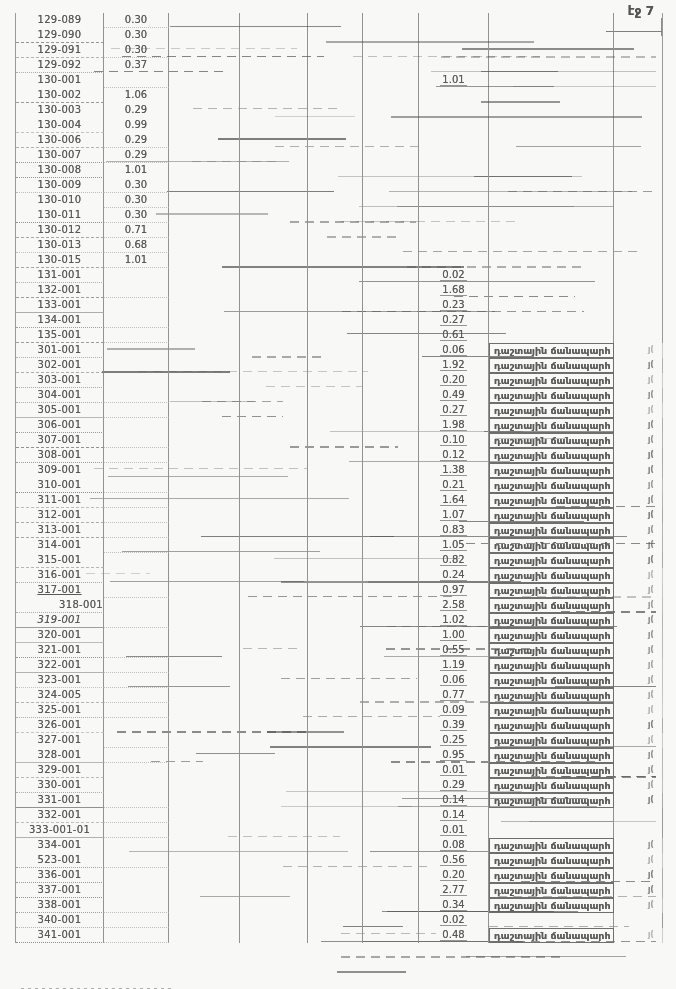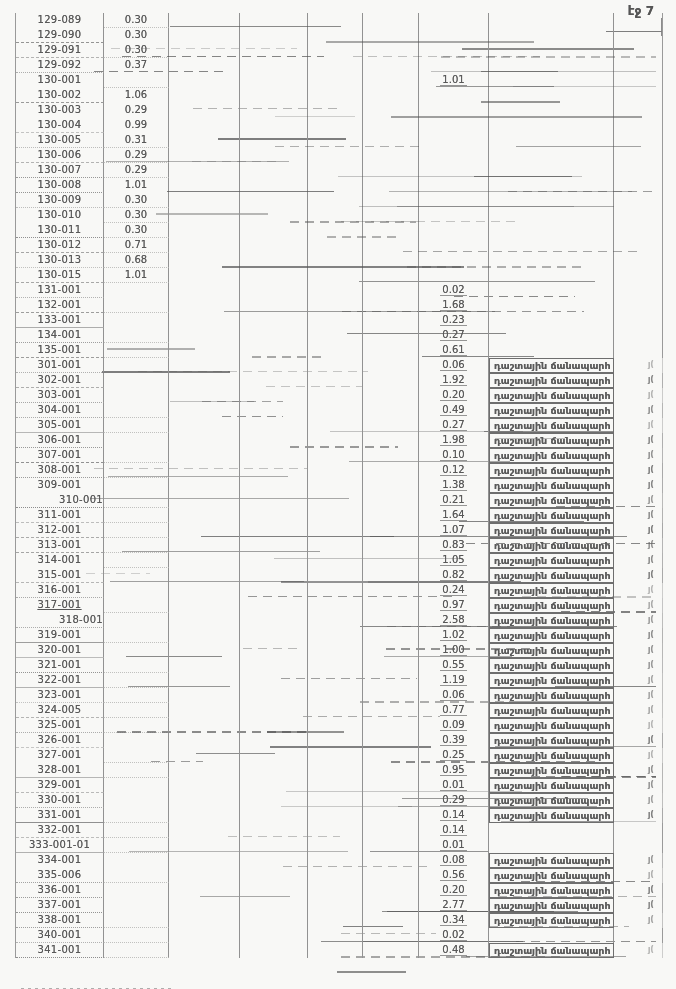--- a/index.html
+++ b/index.html
@@ -153,31 +153,20 @@
         <div class="cell c-v1" style="border-bottom: none;">0.99</div>
         <div class="cell c-e1"></div>
         <div class="cell c-e2"></div>
         <div class="cell c-e3"></div>
         <div class="cell c-e4"></div>
         <div class="cell c-v2"></div>
         <div class="cell c-name"></div>
         <div class="cell c-mark"></div>
       </div>
       <div class="smudge" style="left: 202.233px; width: 127.418px; top: 125px; height: 2px; background: rgba(85, 85, 85, 0.75);"></div>
-      <div class="row">
-        <div class="cell c-code" style="border-bottom: 1px dotted rgba(105, 105, 105, 0.42);">130-005</div>
-        <div class="cell c-v1" style="border-bottom: 1px dotted rgba(110, 110, 110, 0.4);">0.31</div>
-        <div class="cell c-e1"></div>
-        <div class="cell c-e2"></div>
-        <div class="cell c-e3"></div>
-        <div class="cell c-e4"></div>
-        <div class="cell c-v2"></div>
-        <div class="cell c-name"></div>
-        <div class="cell c-mark"></div>
-      </div>
       <div class="smudge" style="left: 259.435px; width: 149.914px; top: 133px; height: 1px; background: repeating-linear-gradient(90deg, rgba(85, 85, 85, 0.45) 0px, rgba(85, 85, 85, 0.45) 9px, transparent 9px, transparent 15px);"></div>
       <div class="smudge" style="left: 499.908px; width: 125.283px; top: 133px; height: 1px; background: rgba(85, 85, 85, 0.52);"></div>
       <div class="row">
         <div class="cell c-code" style="border-bottom: 1px dashed rgba(105, 105, 105, 0.48);">130-006</div>
         <div class="cell c-v1" style="border-bottom: 1px dotted rgba(110, 110, 110, 0.4);">0.29</div>
         <div class="cell c-e1"></div>
         <div class="cell c-e2"></div>
         <div class="cell c-e3"></div>
         <div class="cell c-e4"></div>
         <div class="cell c-v2"></div>
@@ -459,21 +448,21 @@
         <div class="cell c-e1"></div>
         <div class="cell c-e2"></div>
         <div class="cell c-e3"></div>
         <div class="cell c-e4"></div>
         <div class="cell c-v2"><span class="uline">1.38</span></div>
         <div class="cell c-name boxed">դաշտային ճանապարհ</div>
         <div class="cell c-mark" style="opacity: 0.79;">յ(</div>
       </div>
       <div class="smudge" style="left: 540.145px; width: 99.8547px; top: 493px; height: 1px; background: repeating-linear-gradient(90deg, rgba(85, 85, 85, 0.66) 0px, rgba(85, 85, 85, 0.66) 9px, transparent 9px, transparent 15px);"></div>
       <div class="row">
-        <div class="cell c-code" style="border-bottom: 1px dotted rgba(105, 105, 105, 0.75); text-align: right;">310-001</div>
+        <div class="cell c-code" style="border-bottom: 1px dotted rgba(105, 105, 105, 0.75);">310-001</div>
         <div class="cell c-v1" style="border-bottom: 1px dotted rgba(110, 110, 110, 0.4);"></div>
         <div class="cell c-e1"></div>
         <div class="cell c-e2"></div>
         <div class="cell c-e3"></div>
         <div class="cell c-e4"></div>
         <div class="cell c-v2"><span class="uline">0.21</span></div>
         <div class="cell c-name boxed">դաշտային ճանապարհ</div>
         <div class="cell c-mark" style="opacity: 0.65;">յ(</div>
       </div>
       <div class="smudge" style="left: 442.523px; width: 125.355px; top: 508px; height: 1px; background: rgba(85, 85, 85, 0.71);"></div>
@@ -575,21 +564,21 @@
         <div class="cell c-e2"></div>
         <div class="cell c-e3"></div>
         <div class="cell c-e4"></div>
         <div class="cell c-v2"><span class="uline">2.58</span></div>
         <div class="cell c-name boxed">դաշտային ճանապարհ</div>
         <div class="cell c-mark" style="opacity: 0.63;">յ(</div>
       </div>
       <div class="smudge" style="left: 370.315px; width: 144.014px; top: 635px; height: 2px; background: repeating-linear-gradient(90deg, rgba(85, 85, 85, 0.61) 0px, rgba(85, 85, 85, 0.61) 9px, transparent 9px, transparent 15px);"></div>
       <div class="smudge" style="left: 226.754px; width: 54.3593px; top: 635px; height: 1px; background: repeating-linear-gradient(90deg, rgba(85, 85, 85, 0.39) 0px, rgba(85, 85, 85, 0.39) 9px, transparent 9px, transparent 15px);"></div>
       <div class="row">
-        <div class="cell c-code" style="border-bottom: 1px solid rgba(105, 105, 105, 0.63);">319-001</div>
+        <div class="cell c-code" style="border-bottom: 1px solid rgba(105, 105, 105, 0.63); font-style: italic;">319-001</div>
         <div class="cell c-v1" style="border-bottom: 1px dotted rgba(110, 110, 110, 0.4);"></div>
         <div class="cell c-e1"></div>
         <div class="cell c-e2"></div>
         <div class="cell c-e3"></div>
         <div class="cell c-e4"></div>
         <div class="cell c-v2"><span class="uline">1.02</span></div>
         <div class="cell c-name boxed">դաշտային ճանապարհ</div>
         <div class="cell c-mark" style="opacity: 0.73;">յ(</div>
       </div>
       <div class="smudge" style="left: 367.92px; width: 128.247px; top: 643px; height: 1px; background: rgba(85, 85, 85, 0.48);"></div>
@@ -779,21 +768,21 @@
         <div class="cell c-e1"></div>
         <div class="cell c-e2"></div>
         <div class="cell c-e3"></div>
         <div class="cell c-e4"></div>
         <div class="cell c-v2"><span class="uline">0.08</span></div>
         <div class="cell c-name boxed">դաշտային ճանապարհ</div>
         <div class="cell c-mark" style="opacity: 0.67;">յ(</div>
       </div>
       <div class="smudge" style="left: 504.781px; width: 135.219px; top: 868px; height: 1px; background: repeating-linear-gradient(90deg, rgba(85, 85, 85, 0.68) 0px, rgba(85, 85, 85, 0.68) 9px, transparent 9px, transparent 15px);"></div>
       <div class="row">
-        <div class="cell c-code" style="border-bottom: 1px dotted rgba(105, 105, 105, 0.59);">335-006</div>
+        <div class="cell c-code" style="border-bottom: 1px dotted rgba(105, 105, 105, 0.59);">523-001</div>
         <div class="cell c-v1" style="border-bottom: 1px dotted rgba(110, 110, 110, 0.4);"></div>
         <div class="cell c-e1"></div>
         <div class="cell c-e2"></div>
         <div class="cell c-e3"></div>
         <div class="cell c-e4"></div>
         <div class="cell c-v2"><span class="uline">0.56</span></div>
         <div class="cell c-name boxed">դաշտային ճանապարհ</div>
         <div class="cell c-mark" style="opacity: 0.5;">յ(</div>
       </div>
       <div class="smudge" style="left: 184.296px; width: 89.7271px; top: 883px; height: 1px; background: rgba(85, 85, 85, 0.49);"></div>

